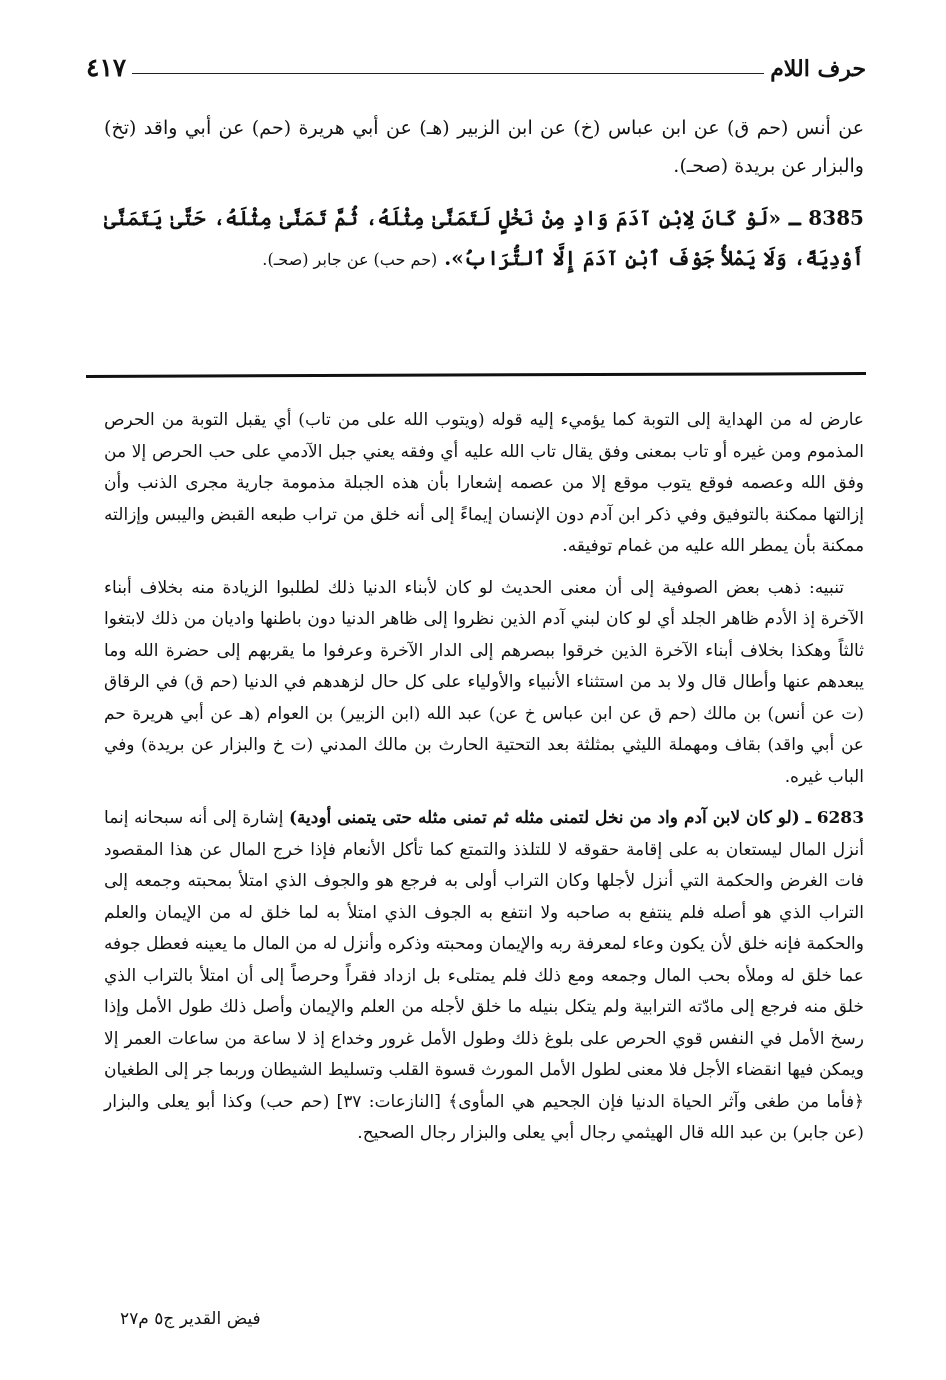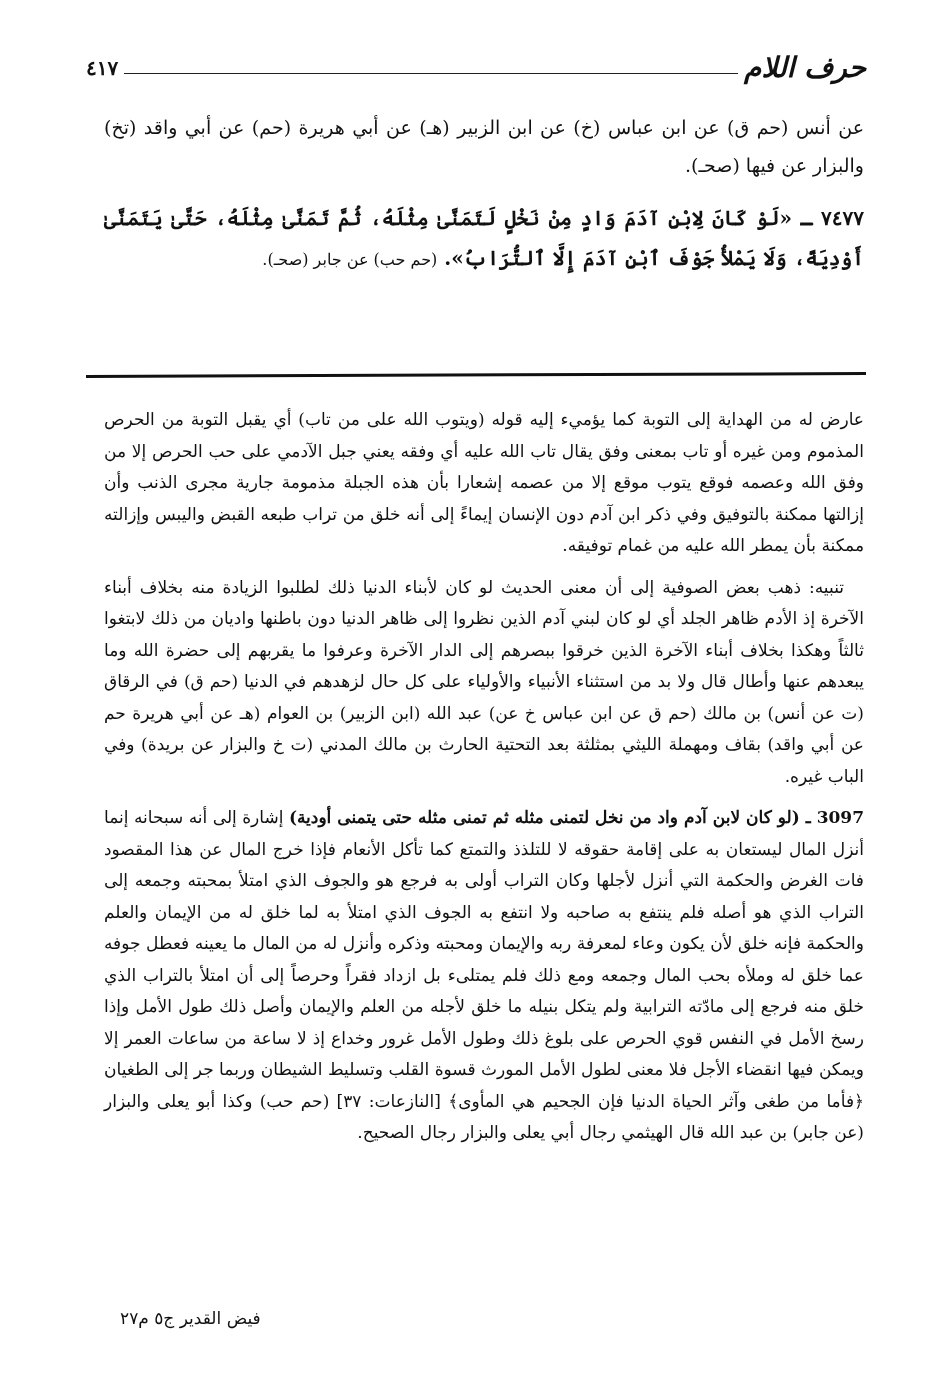--- a/index.html
+++ b/index.html
@@ -26,34 +26,33 @@
       position: absolute;
       top: 48px;
       left: 86px;
       width: 780px;
       height: 34px;
       display: flex;
       align-items: flex-end;
       direction: rtl;
     }
     .running-header .chapter {
-      font-size: 28px;
+      font-size: 22px;
       font-weight: bold;
       white-space: nowrap;
       padding-left: 6px;
       line-height: 28px;
-      font-style: italic;
     }
     .running-header .rule {
       flex: 1;
       border-bottom: 1.5px solid #222;
       margin-bottom: 8px;
     }
     .running-header .page-no {
-      font-size: 20px;
+      font-size: 25px;
       font-weight: bold;
       white-space: nowrap;
       padding-right: 6px;
       line-height: 28px;
     }
 
     
     .main-text {
       position: absolute;
       top: 108px;
@@ -121,37 +120,37 @@
 
 <div class="page">
 
   <div class="running-header">
     <span class="chapter">حرف اللام</span>
     <span class="rule"></span>
     <span class="page-no">٤١٧</span>
   </div>
 
   <div class="main-text">
-    <p>عن أنس (حم ق) عن ابن عباس (خ) عن ابن الزبير (هـ) عن أبي هريرة (حم) عن أبي واقد (تخ) والبزار عن فيها (صحـ).</p>
+    <p>عن أنس (حم ق) عن ابن عباس (خ) عن ابن الزبير (هـ) عن أبي هريرة (حم) عن أبي واقد (تخ) والبزار عن بريدة (صحـ).</p>
     <p class="hadith">
-      <span>٧٤٧٧</span>
+      <span>8385</span>
       <span> ـ </span>
       <span>«لَوْ كَانَ لِابْنِ آدَمَ وَادٍ مِنْ نَخْلٍ لَتَمَنَّىٰ مِثْلَهُ، ثُمَّ تَمَنَّىٰ مِثْلَهُ، حَتَّىٰ يَتَمَنَّىٰ أَوْدِيَةً، وَلَا يَمْلأُ جَوْفَ ٱبْنِ آدَمَ إِلَّا ٱلتُّرَابُ».</span>
       <span> </span>
       <span class="src">(حم حب) عن جابر (صحـ).</span>
     </p>
   </div>
 
   <div class="separator"></div>
 
   <div class="commentary">
     <p>عارض له من الهداية إلى التوبة كما يؤميء إليه قوله (ويتوب الله على من تاب) أي يقبل التوبة من الحرص المذموم ومن غيره أو تاب بمعنى وفق يقال تاب الله عليه أي وفقه يعني جبل الآدمي على حب الحرص إلا من وفق الله وعصمه فوقع يتوب موقع إلا من عصمه إشعارا بأن هذه الجبلة مذمومة جارية مجرى الذنب وأن إزالتها ممكنة بالتوفيق وفي ذكر ابن آدم دون الإنسان إيماءً إلى أنه خلق من تراب طبعه القبض واليبس وإزالته ممكنة بأن يمطر الله عليه من غمام توفيقه.</p>
     <p class="indent">تنبيه: ذهب بعض الصوفية إلى أن معنى الحديث لو كان لأبناء الدنيا ذلك لطلبوا الزيادة منه بخلاف أبناء الآخرة إذ الأدم ظاهر الجلد أي لو كان لبني آدم الذين نظروا إلى ظاهر الدنيا دون باطنها واديان من ذلك لابتغوا ثالثاً وهكذا بخلاف أبناء الآخرة الذين خرقوا ببصرهم إلى الدار الآخرة وعرفوا ما يقربهم إلى حضرة الله وما يبعدهم عنها وأطال قال ولا بد من استثناء الأنبياء والأولياء على كل حال لزهدهم في الدنيا (حم ق) في الرقاق (ت عن أنس) بن مالك (حم ق عن ابن عباس خ عن) عبد الله (ابن الزبير) بن العوام (هـ عن أبي هريرة حم عن أبي واقد) بقاف ومهملة الليثي بمثلثة بعد التحتية الحارث بن مالك المدني (ت خ والبزار عن بريدة) وفي الباب غيره.</p>
     <p>
-      <b>3097 ـ (لو كان لابن آدم واد من نخل لتمنى مثله ثم تمنى مثله حتى يتمنى أودية)</b>
+      <b>6283 ـ (لو كان لابن آدم واد من نخل لتمنى مثله ثم تمنى مثله حتى يتمنى أودية)</b>
       <span> </span>
       <span>إشارة إلى أنه سبحانه إنما أنزل المال ليستعان به على إقامة حقوقه لا للتلذذ والتمتع كما تأكل الأنعام فإذا خرج المال عن هذا المقصود فات الغرض والحكمة التي أنزل لأجلها وكان التراب أولى به فرجع هو والجوف الذي امتلأ بمحبته وجمعه إلى التراب الذي هو أصله فلم ينتفع به صاحبه ولا انتفع به الجوف الذي امتلأ به لما خلق له من الإيمان والعلم والحكمة فإنه خلق لأن يكون وعاء لمعرفة ربه والإيمان ومحبته وذكره وأنزل له من المال ما يعينه فعطل جوفه عما خلق له وملأه بحب المال وجمعه ومع ذلك فلم يمتلىء بل ازداد فقراً وحرصاً إلى أن امتلأ بالتراب الذي خلق منه فرجع إلى مادّته الترابية ولم يتكل بنيله ما خلق لأجله من العلم والإيمان وأصل ذلك طول الأمل وإذا رسخ الأمل في النفس قوي الحرص على بلوغ ذلك وطول الأمل غرور وخداع إذ لا ساعة من ساعات العمر إلا ويمكن فيها انقضاء الأجل فلا معنى لطول الأمل المورث قسوة القلب وتسليط الشيطان وربما جر إلى الطغيان ﴿فأما من طغى وآثر الحياة الدنيا فإن الجحيم هي المأوى﴾ [النازعات: ٣٧] (حم حب) وكذا أبو يعلى والبزار (عن جابر) بن عبد الله قال الهيثمي رجال أبي يعلى والبزار رجال الصحيح.</span>
     </p>
   </div>
 
   <div class="signature">فيض القدير ج٥ م٢٧</div>
 
 </div>
 
 </body></html>

